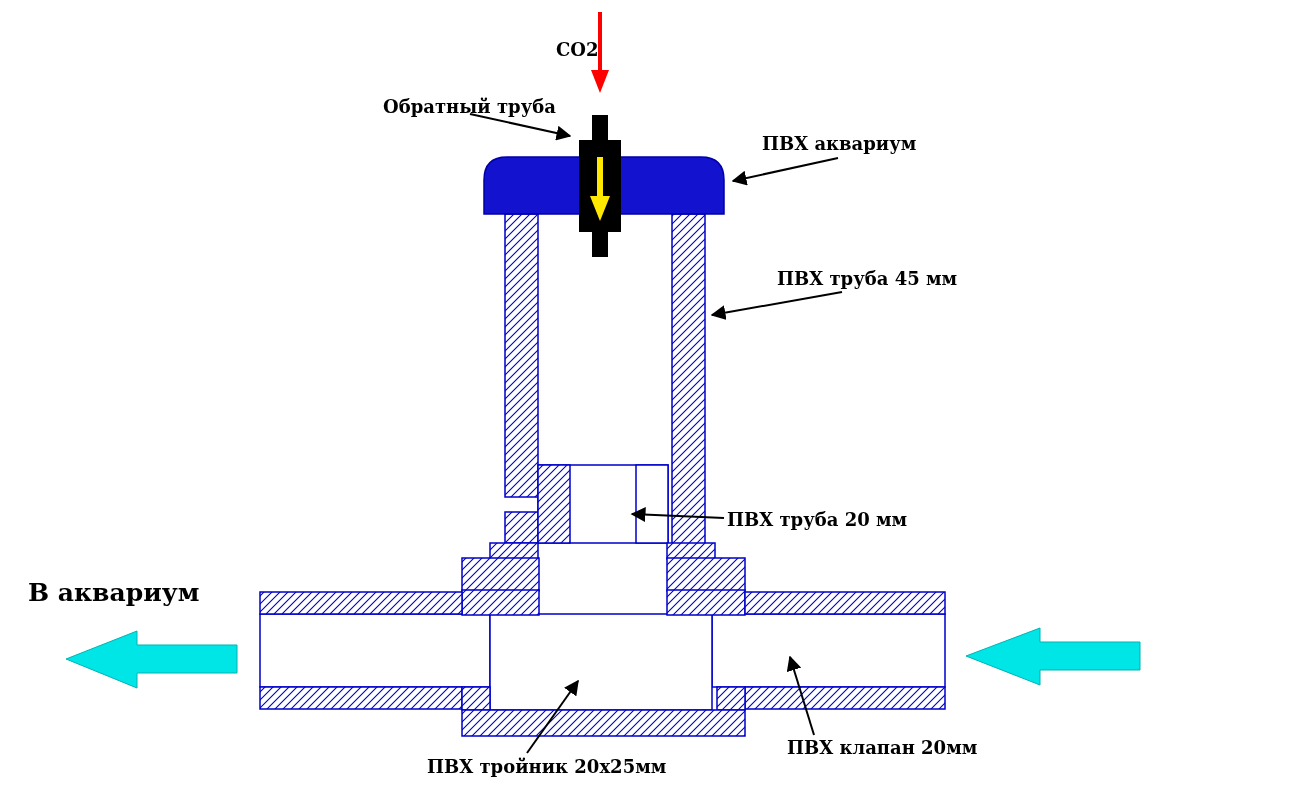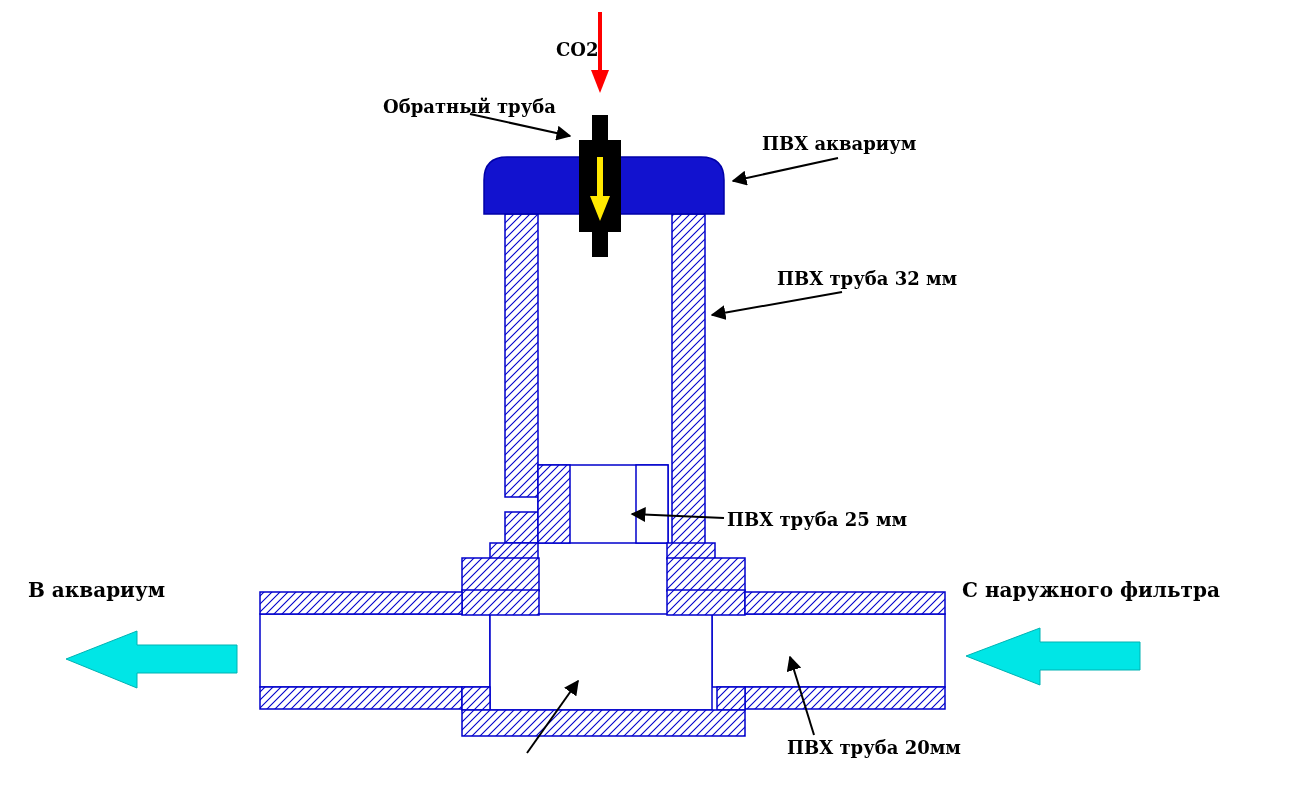--- a/index.html
+++ b/index.html
@@ -1,21 +1,21 @@
 <!DOCTYPE html>
 <html><head>
 <meta charset="utf-8">
 <style>
   * { margin:0; padding:0; box-sizing:border-box; }
   html,body { background:#ffffff; }
   body { font-family:"DejaVu Serif","Liberation Serif",serif; }
   .stage { position:relative; width:1315px; height:790px; background:#ffffff; overflow:hidden; }
   .stage svg { position:absolute; left:0; top:0; }
   .lbl { position:absolute; font-weight:bold; color:#000; font-size:18px; white-space:nowrap; line-height:1.1; }
-  .lbl.big { font-size:20px; }
+  .lbl.big { font-size:25px; }
 </style>
 </head>
 <body>
 
 <div class="stage">
 
   <svg width="1315" height="790" viewBox="0 0 1315 790">
     <defs>
       <pattern id="hatch" width="8" height="8" patternUnits="userSpaceOnUse">
         <rect width="8" height="8" fill="#ffffff"></rect>
@@ -84,19 +84,19 @@
       <line x1="842" y1="292" x2="712" y2="315" marker-end="url(#arrowhead)"></line>
       <line x1="724" y1="518" x2="632" y2="514" marker-end="url(#arrowhead)"></line>
       <line x1="527" y1="753" x2="578" y2="681" marker-end="url(#arrowhead)"></line>
       <line x1="814" y1="735" x2="790" y2="657" marker-end="url(#arrowhead)"></line>
     </g>
   </svg>
 
   <div class="lbl" style="left:556px; top:40px;">CO2</div>
   <div class="lbl" style="left:383px; top:97px;">Обратный труба</div>
   <div class="lbl" style="left:762px; top:134px;">ПВХ аквариум</div>
-  <div class="lbl" style="left:777px; top:269px;">ПВХ труба 32 мм</div>
-  <div class="lbl" style="left:727px; top:510px;">ПВХ труба 25 мм</div>
+  <div class="lbl" style="left:777px; top:269px;">ПВХ труба 45 мм</div>
+  <div class="lbl" style="left:727px; top:510px;">ПВХ труба 20 мм</div>
   <div class="lbl big" style="left:28px;  top:579px;">В аквариум</div>
-  <div class="lbl big" style="left:962px; top:579px;">С наружного фильтра</div>
-  <div class="lbl" style="left:787px; top:738px;">ПВХ труба 20мм</div>
+  <div class="lbl" style="left:427px; top:757px;">ПВХ тройник 20x25мм</div>
+  <div class="lbl" style="left:787px; top:738px;">ПВХ клапан 20мм</div>
 
 </div>
 
 </body></html>

